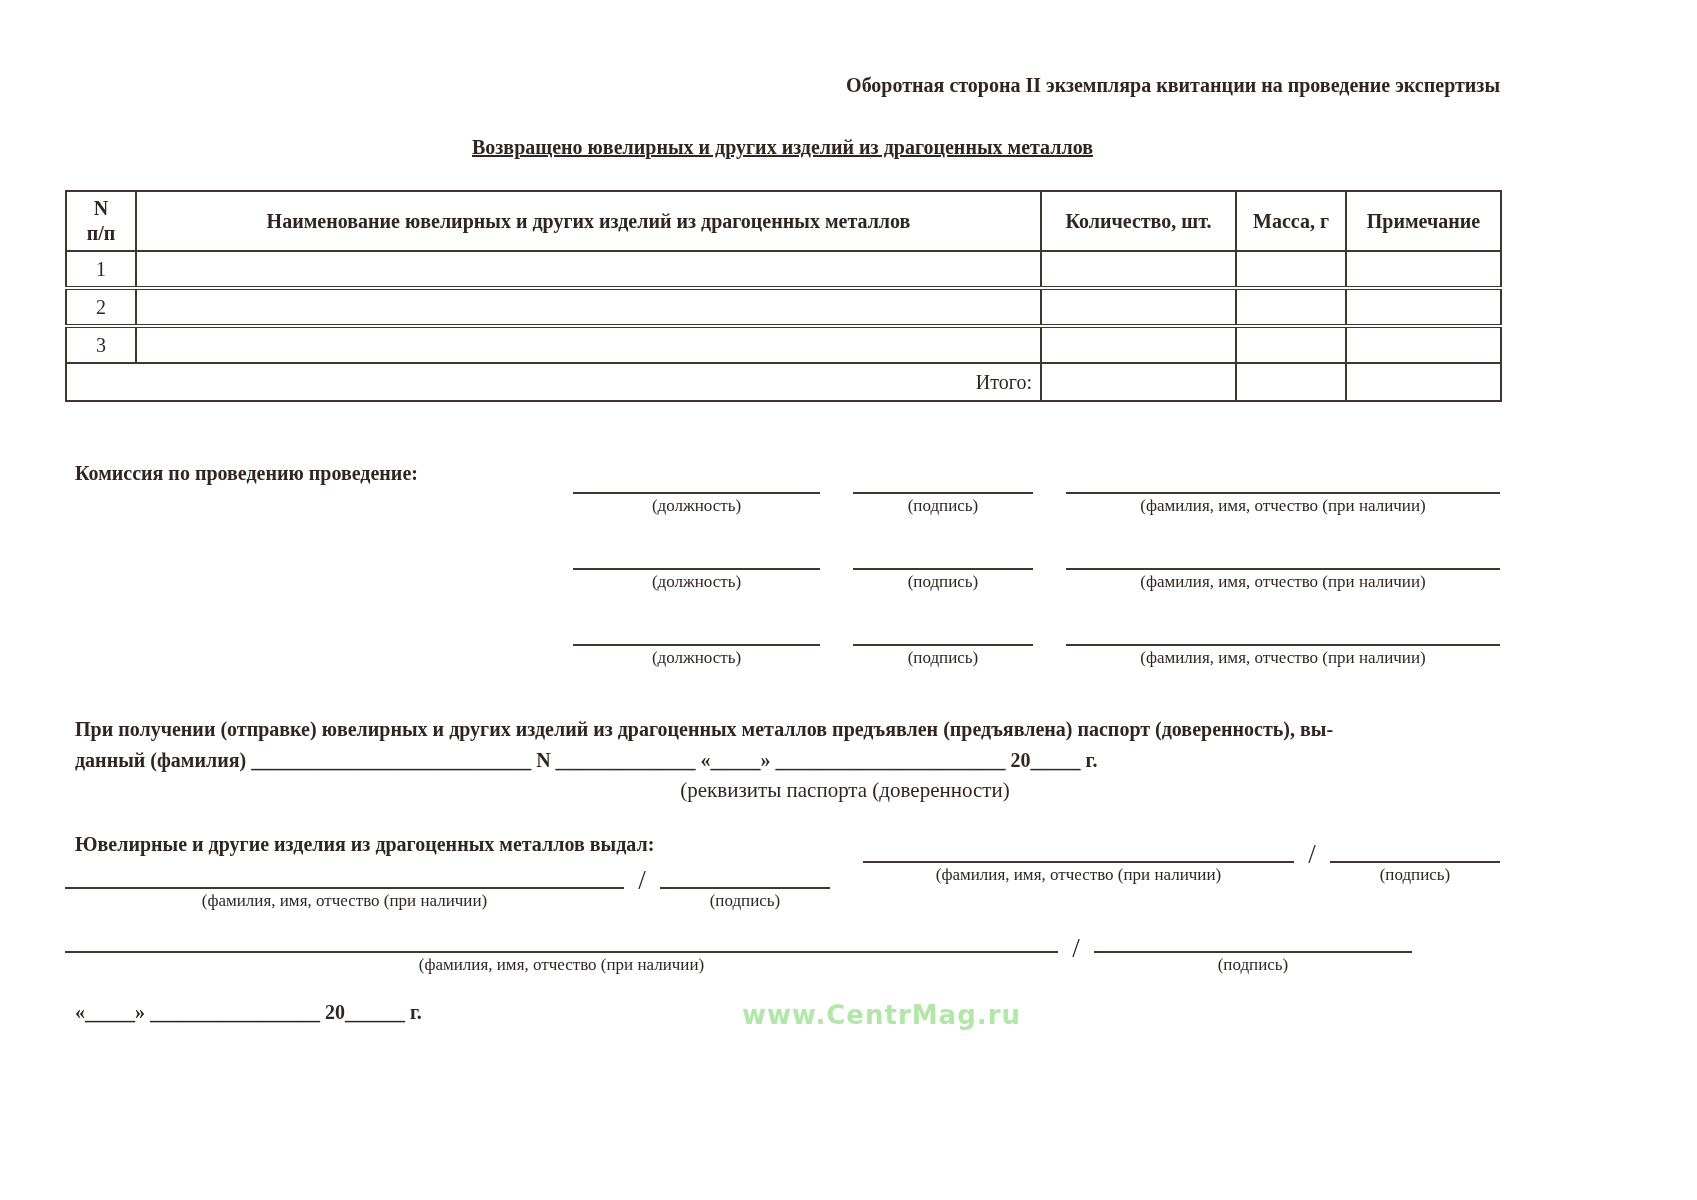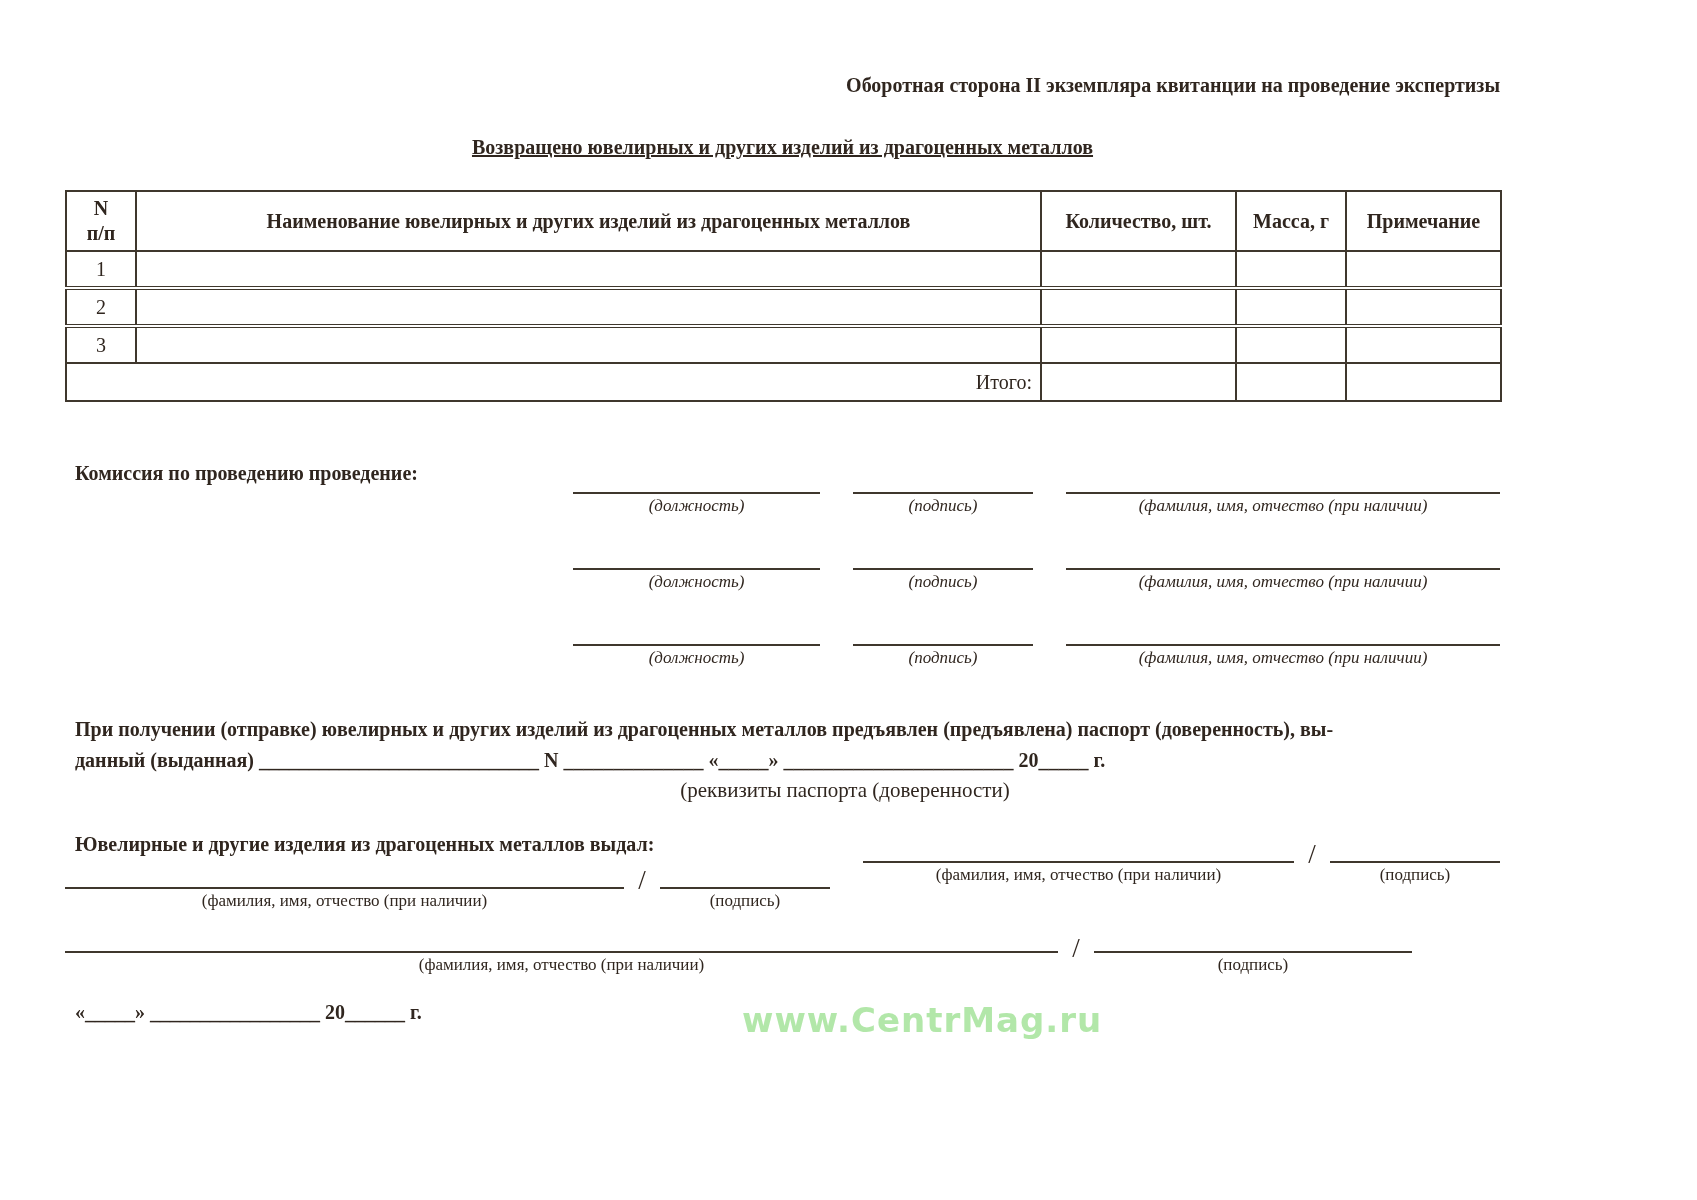--- a/index.html
+++ b/index.html
@@ -31,21 +31,21 @@
   .pre { white-space: pre-line; }
   col.c-num  { width: 70px; }
   col.c-name { width: 905px; }
   col.c-qty  { width: 195px; }
   col.c-mass { width: 110px; }
   col.c-note { width: 155px; }
 
   
   .commission { position: relative; margin-top: 40px; }
   .commission-label { position: absolute; left: 10px; top: 20px; font-weight: bold; }
-  .sig-rows { margin-left: 508px; font-style: italic; }
+  .sig-rows { margin-left: 508px; }
   .sig-row { display: flex; }
   .sig-col.c1 { width: 247px; margin-right: 33px; }
   .sig-col.c2 { width: 180px; margin-right: 33px; }
   .sig-col.c3 { flex: 1; }
   .sig-line { height: 50px; border-bottom: 2px solid #3f372d; }
   .sig-caption { text-align: center; font-size: 17px; line-height: 20px; padding-top: 2px; height: 22px; }
 
   
   .passport { margin-top: 44px; padding-left: 10px; }
   .p-line { line-height: 31px; white-space: nowrap; font-weight: bold; }
@@ -71,21 +71,21 @@
   .act .h-col.a { flex: 1; min-width: 0; }
   .act .h-col.b { width: 318px; }
   .act .h-col .line { height: 16px; }
   .act .h-slash { padding-top: 0; }
 
   
   .date-line { margin-top: 26px; padding-left: 10px; font-weight: bold; white-space: nowrap; }
   .watermark {
     position: absolute; left: 742px; top: 1000px;
     font-family: "DejaVu Sans", sans-serif;
-    font-size: 34px; font-weight: bold; letter-spacing: 1px;
+    font-size: 26px; font-weight: bold; letter-spacing: 1px;
     color: #b2e7a9;
   }
 </style>
 </head>
 <body>
 
 <div class="page">
 
   <div class="top-note">Оборотная сторона II экземпляра квитанции на проведение экспертизы</div>
 
@@ -187,21 +187,21 @@
           <div class="sig-line"></div>
           <div class="sig-caption">(фамилия, имя, отчество (при наличии)</div>
         </div>
       </div>
 
     </div>
   </div>
 
   <div class="passport">
     <div class="p-line">При получении (отправке) ювелирных и других изделий из драгоценных металлов предъявлен (предъявлена) паспорт (доверенность), вы-</div>
-    <div class="p-line">данный (выданная) ____________________________ N ______________ «_____» _______________________ 20_____ г.</div>
+    <div class="p-line">данный (фамилия) ____________________________ N ______________ «_____» _______________________ 20_____ г.</div>
     <div class="p-caption">(реквизиты паспорта (доверенности)</div>
   </div>
 
   <div class="handover">
 
     <div class="half left">
       <div class="h-label">Ювелирные и другие изделия из драгоценных металлов выдал:</div>
       <div class="h-linerow">
         <div class="h-col long">
           <div class="line"></div>

